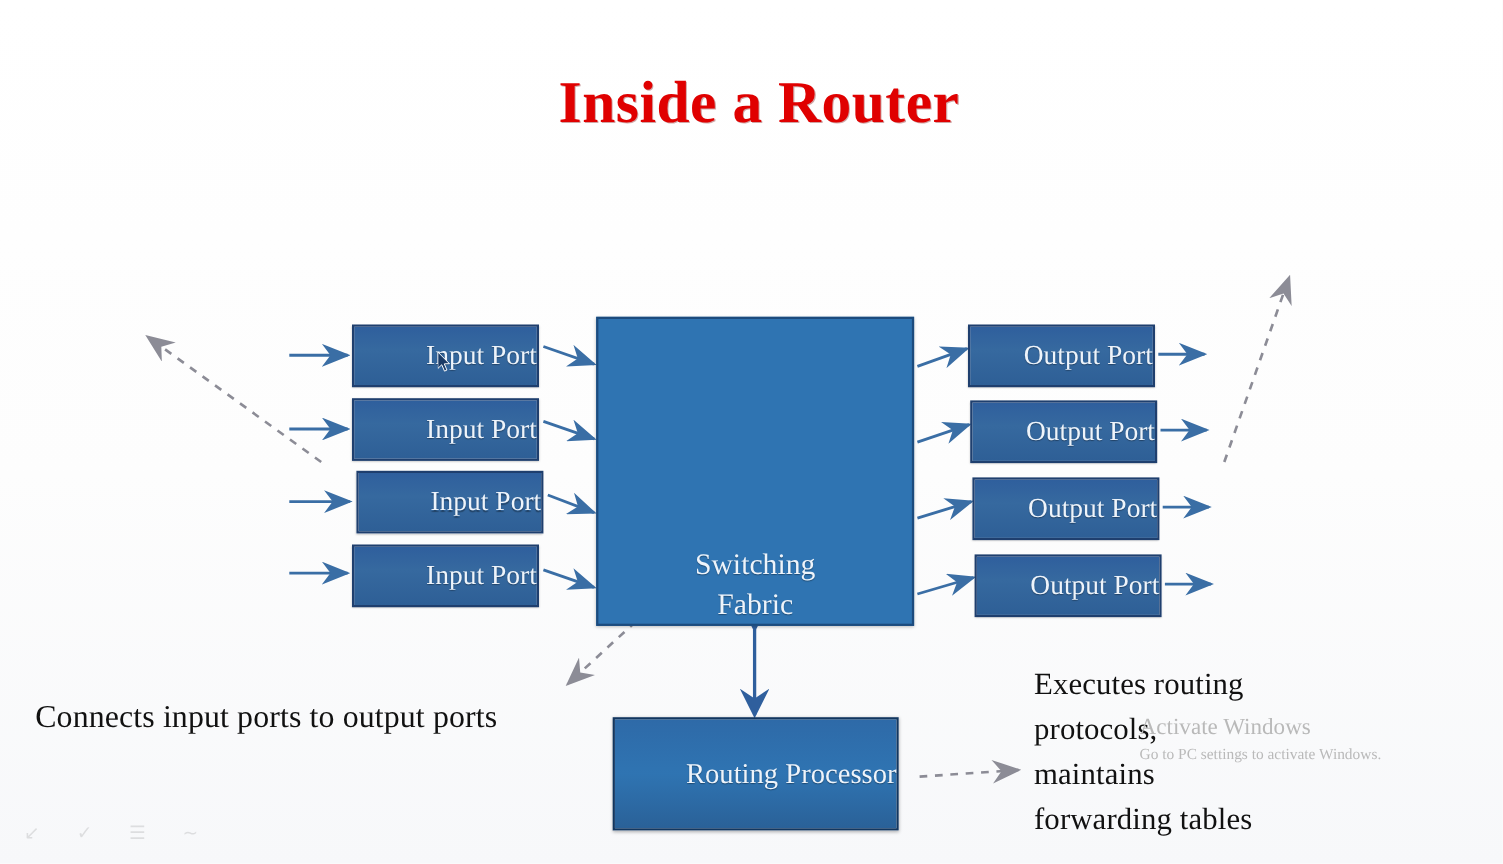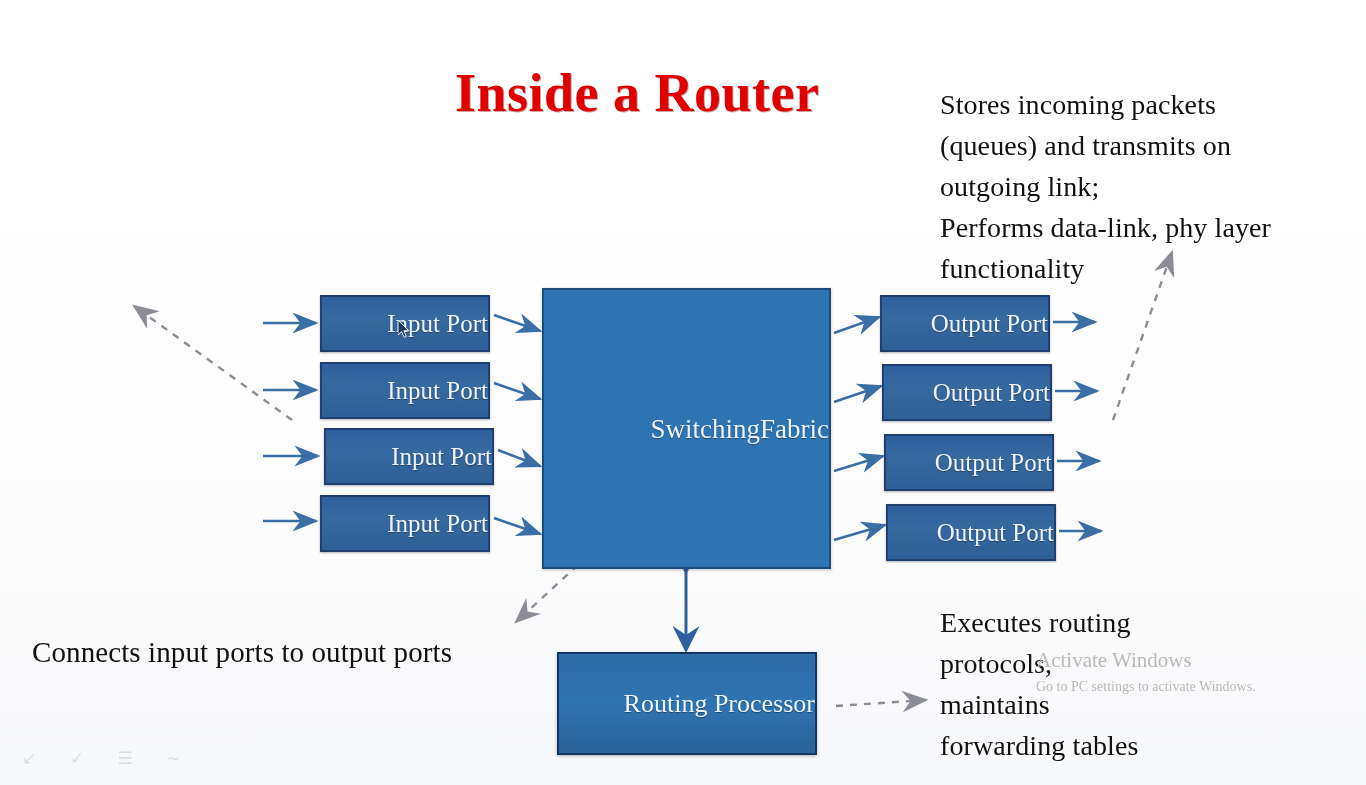--- a/index.html
+++ b/index.html
@@ -32,21 +32,21 @@
   #note-right  { left: 940px; top: 84px;  width: 420px; }
   #note-fabric { left: 32px;  top: 632px; width: 520px; font-size: 29px; }
   #note-rp     { left: 940px; top: 602px; width: 420px; }
 
   
   #title {
     position: absolute;
     left: 455px;
     top: 62px;
     width: 470px;
-    text-align: left;
+    text-align: center;
     font-family: "Liberation Serif", "DejaVu Serif", serif;
     font-weight: bold;
     font-size: 54px;
     line-height: 62px;
     color: #e00000;
     text-shadow: 1px 1px 0 rgba(120,0,0,0.35);
     letter-spacing: 0.5px;
   }
 
   
@@ -131,25 +131,20 @@
     width: 12px;
     height: 19px;
   }
 </style>
 </head>
 <body>
 
 <div id="stage">
 
 
-  <div class="note" id="note-right">Stores incoming packets
-(queues) and transmits on
-outgoing link;
-Performs data-link, phy layer
-functionality</div>
 
   <div class="note" id="note-rp">Executes routing
 protocols,
 maintains
 forwarding tables</div>
 
   <div class="note" id="note-fabric">Connects input ports to output ports</div>
 
   <div id="title">Inside a Router</div>
 
@@ -207,21 +202,21 @@
   <div class="node port" style="left:320px; top:362px; width:170px; height:57px;">
     <span>Input Port</span>
   </div>
   <div class="node port" style="left:324px; top:428px; width:170px; height:57px;">
     <span>Input Port</span>
   </div>
   <div class="node port" style="left:320px; top:495px; width:170px; height:57px;">
     <span>Input Port</span>
   </div>
 
-  <div class="node" id="fabric" style="left:542px; top:288px; width:289px; height:281px; flex-direction:row;">
+  <div class="node" id="fabric" style="left:542px; top:288px; width:289px; height:281px; flex-direction:column;">
     <span>Switching</span>
     <span>Fabric</span>
   </div>
 
   <div class="node port" style="left:880px; top:295px; width:170px; height:57px;">
     <span>Output Port</span>
   </div>
   <div class="node port" style="left:882px; top:364px; width:170px; height:57px;">
     <span>Output Port</span>
   </div>

